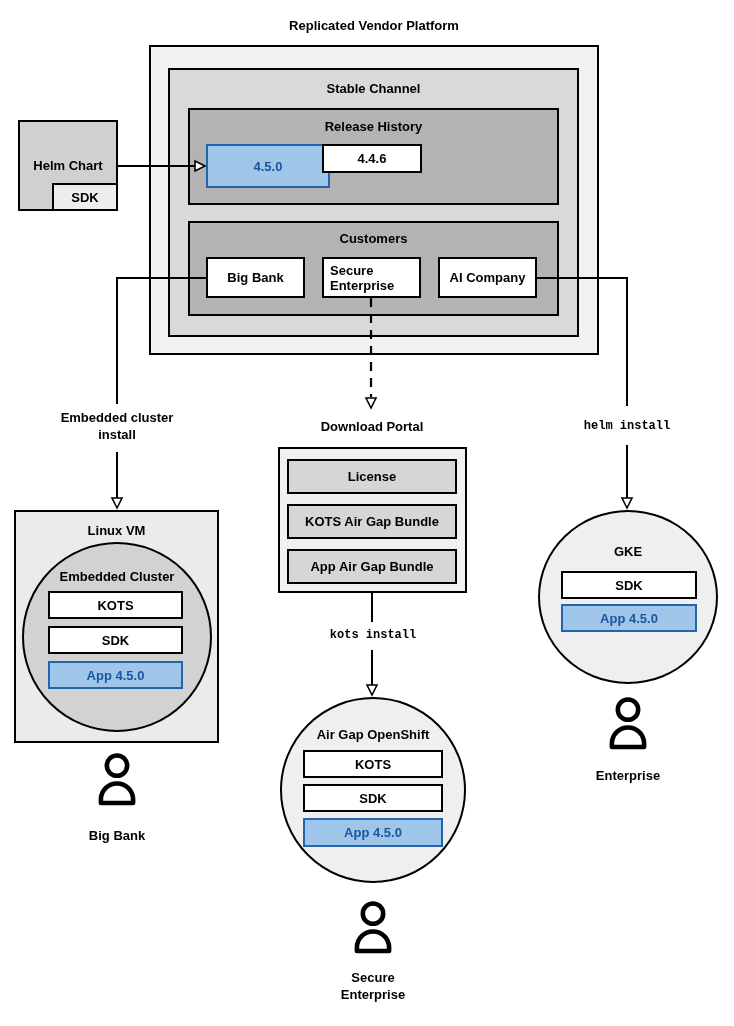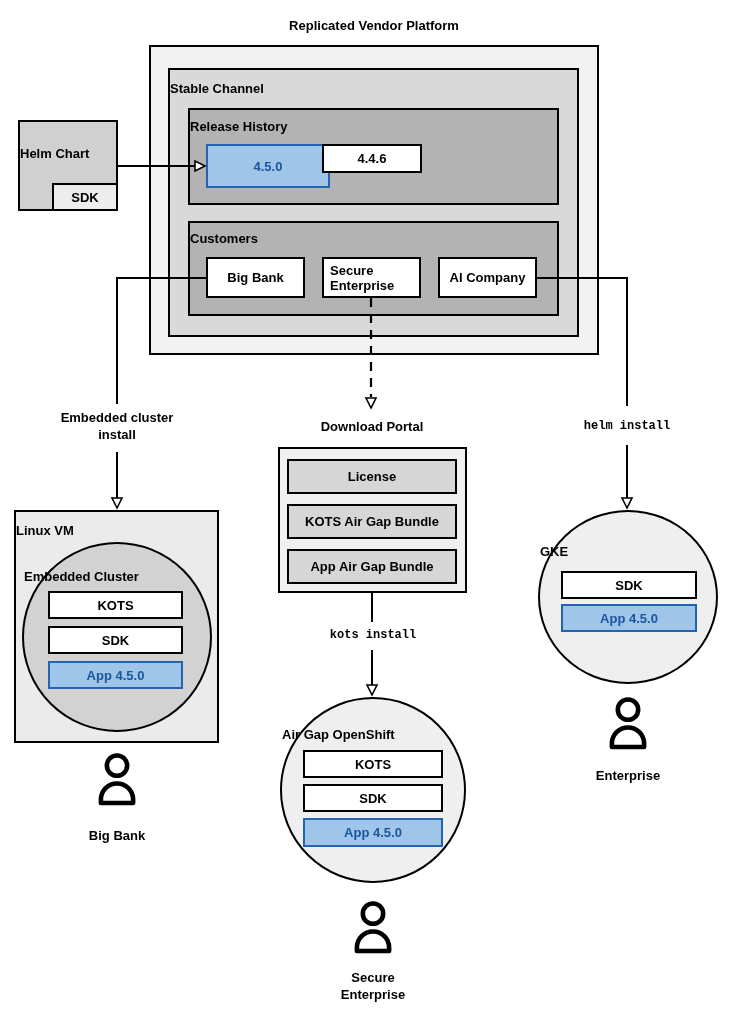--- a/index.html
+++ b/index.html
@@ -5,21 +5,21 @@
   html,body{margin:0;padding:0;background:#fff;}
   #stage{
     position:relative;width:734px;height:1026px;background:#ffffff;
     font-family:"Liberation Sans","DejaVu Sans",sans-serif;color:#000;
     overflow:hidden;
     border-radius:30px;
   }
   .abs{position:absolute;box-sizing:border-box;}
   .box{border:2px solid #000;box-sizing:border-box;position:absolute;}
   .lbl{font-weight:bold;font-size:13px;text-align:center;line-height:1.25;}
-  .node-title{position:absolute;left:0;right:0;font-weight:bold;font-size:13px;}
+  .node-title{position:absolute;left:0;right:0;text-align:center;font-weight:bold;font-size:13px;}
   .chip{border:2px solid #000;background:#fff;position:absolute;display:flex;align-items:center;justify-content:center;font-weight:bold;font-size:13px;box-sizing:border-box;}
   .chip.app{background:var(--app_fill);border-color:var(--app_border);color:var(--app_text);}
   .circle{border:2px solid #000;border-radius:50%;position:absolute;box-sizing:border-box;}
   .mono-lbl{font-family:"Liberation Mono","DejaVu Sans Mono",monospace;font-weight:bold;font-size:12px;text-align:center;position:absolute;background:#fff;}
   .sans-arrow-lbl{font-weight:bold;font-size:13px;text-align:center;position:absolute;background:#fff;line-height:1.3;}
   svg.overlay{position:absolute;left:0;top:0;pointer-events:none;z-index:6;}
   .person{position:absolute;z-index:2;}
   .user-label{position:absolute;font-weight:bold;font-size:13px;text-align:center;line-height:1.3;}
 </style>
 </head>
@@ -42,21 +42,21 @@
   <div class="chip" style="left:322px;top:144px;width:100px;height:29px;">4.4.6</div>
 
   <div class="box" style="left:188px;top:221px;width:371px;height:95px;background:var(--section_bg);">
     <div class="node-title" style="top:8px;">Customers</div>
   </div>
   <div class="chip" style="left:206px;top:257px;width:99px;height:41px;z-index:7;">Big Bank</div>
   <div class="chip" style="left:322px;top:257px;width:99px;height:41px;z-index:7;padding:0 6px;">Secure Enterprise</div>
   <div class="chip" style="left:438px;top:257px;width:99px;height:41px;z-index:7;">AI Company</div>
 
   <div class="box" style="left:18px;top:120px;width:100px;height:91px;background:var(--helm_bg);">
-    <div class="node-title" style="top:24px;">Helm Chart</div>
+    <div class="node-title" style="top:36px;">Helm Chart</div>
   </div>
   <div class="chip" style="left:52px;top:183px;width:66px;height:28px;background:var(--helm_sdk_bg);">SDK</div>
 
   <div class="sans-arrow-lbl" style="left:52px;top:410px;width:130px;">Embedded cluster install</div>
 
   <div class="box" style="left:14px;top:510px;width:205px;height:233px;background:var(--vm_bg);">
     <div class="node-title" style="top:11px;">Linux VM</div>
   </div>
   <div class="circle" style="left:22px;top:542px;width:190px;height:190px;background:var(--cluster_circle_bg);">
     <div class="node-title" style="top:25px;">Embedded Cluster</div>

